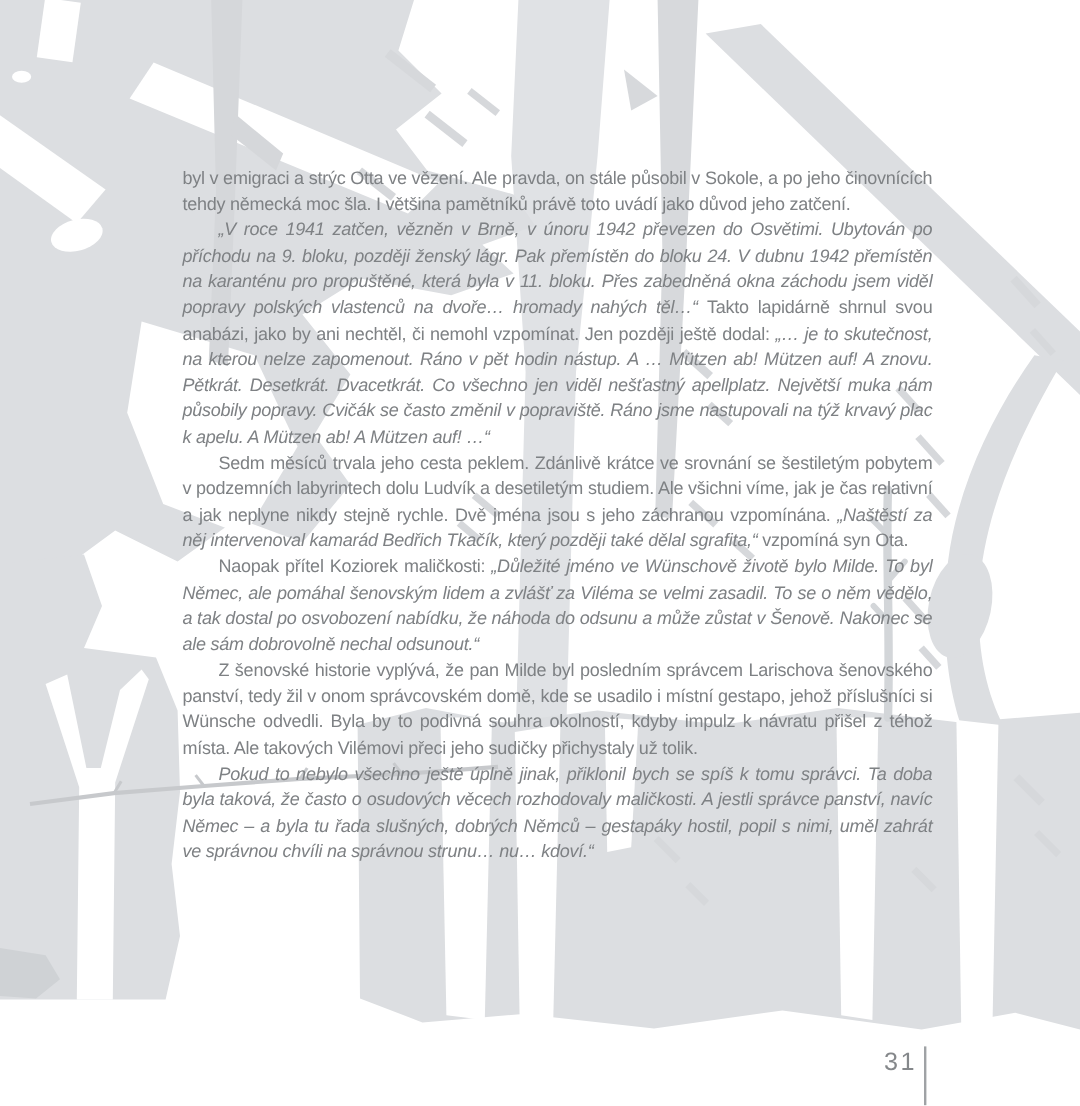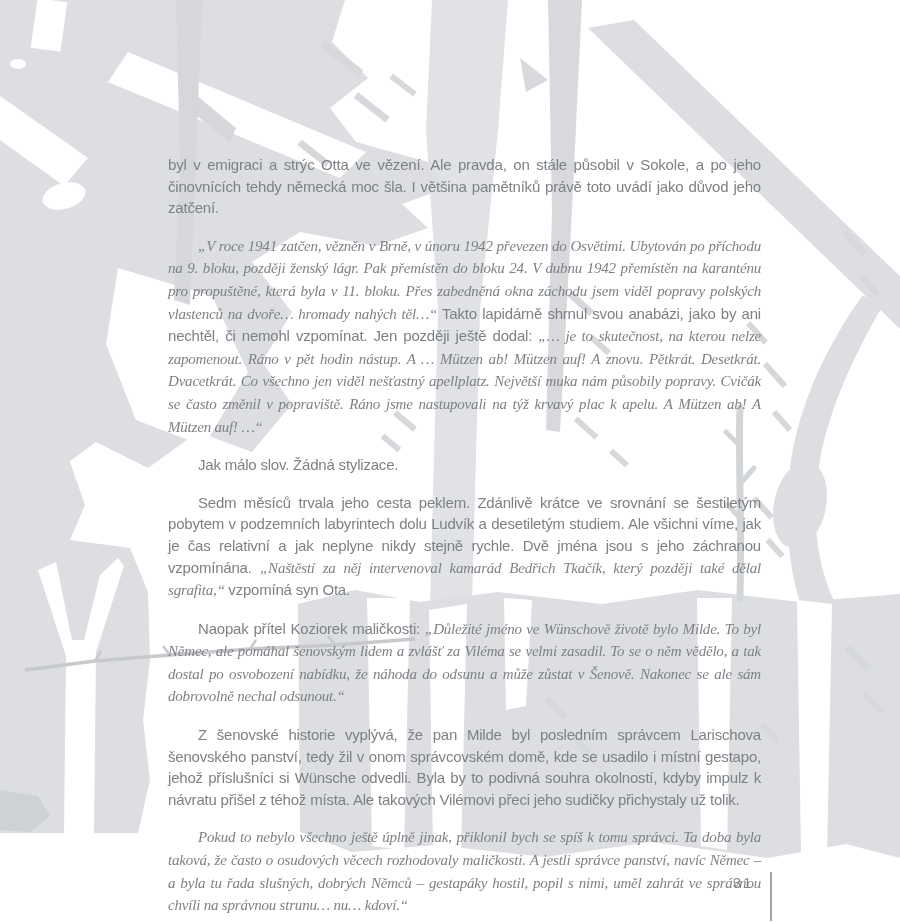--- a/index.html
+++ b/index.html
@@ -4,27 +4,27 @@
 <style>
   html,body{margin:0;padding:0;background:#ffffff;}
   body{width:900px;height:922px;overflow:hidden;font-family:"Liberation Sans",sans-serif;}
   .page{position:relative;width:900px;height:922px;background:#ffffff;overflow:hidden;}
   .bg{position:absolute;left:0;top:0;width:900px;height:922px;pointer-events:none;}
   .text-col{
     position:absolute;left:152px;top:138px;width:625px;
     color:var(--text-color,#7e8184);
     font-size:15px;line-height:21.6px;letter-spacing:-0.2px;
   }
-  .para{margin:16px;text-align:justify;}
+  .para{margin:0;text-align:justify;}
   .para.indent{text-indent:30px;}
   .seg{color:inherit;}
-  .seg.italic{font-style:italic;font-family:Liberation Serif, serif;}
+  .seg.italic{font-style:italic;}
   .pagenum{
-    position:absolute;left:722px;top:874px;width:42px;text-align:center;
-    color:var(--pagenum-color,#85888b);font-size:15px;letter-spacing:2px;
+    position:absolute;left:722px;top:874px;width:42px;text-align:right;
+    color:var(--pagenum-color,#85888b);font-size:21px;letter-spacing:2px;
   }
   .pagerule{
     position:absolute;left:770px;top:872px;width:2px;height:49px;
     background:#9fa2a5;
   }
 </style>
 </head>
 <body style="--text-color: #7e8184; --pagenum-color: #85888b;">
 
 <div class="page">
@@ -111,21 +111,20 @@
       <path d="M250,649 L256,640" stroke-width="2.5"></path>
       <path d="M335,645 L328,636" stroke-width="2.5"></path>
     </g>
 
     <path fill="#cfd2d5" d="M0,790 L38,796 L50,816 L30,832 L0,830 Z"></path>
   </svg>
 
   <main class="text-col">
       <p class="para"><span class="seg">byl v emigraci a strýc Otta ve vězení. Ale pravda, on stále působil v Sokole, a po jeho činovnících tehdy německá moc šla. I většina pamětníků právě toto uvádí jako důvod jeho zatčení.</span></p>
       <p class="para indent"><span class="seg italic">„V roce 1941 zatčen, vězněn v Brně, v únoru 1942 převezen do Osvětimi. Ubytován po příchodu na 9. bloku, později ženský lágr. Pak přemístěn do bloku 24. V dubnu 1942 přemístěn na karanténu pro propuštěné, která byla v 11. bloku. Přes zabedněná okna záchodu jsem viděl popravy polských vlastenců na dvoře… hromady nahých těl…“ </span><span class="seg">Takto lapidárně shrnul svou anabázi, jako by ani nechtěl, či nemohl vzpomínat. Jen později ještě dodal: </span><span class="seg italic">„… je to skutečnost, na kterou nelze zapomenout. Ráno v pět hodin nástup. A … Mützen ab! Mützen auf! A znovu. Pětkrát. Desetkrát. Dvacetkrát. Co všechno jen viděl nešťastný apellplatz. Největší muka nám působily popravy. Cvičák se často změnil v popraviště. Ráno jsme nastupovali na týž krvavý plac k apelu. A Mützen ab! A Mützen auf! …“</span></p>
-      <p class="para indent"><span class="seg">Jak málo slov. Žádná stylizace.</span></p>
       <p class="para indent"><span class="seg">Sedm měsíců trvala jeho cesta peklem. Zdánlivě krátce ve srovnání se šestiletým pobytem v podzemních labyrintech dolu Ludvík a desetiletým studiem. Ale všichni víme, jak je čas relativní a jak neplyne nikdy stejně rychle. Dvě jména jsou s jeho záchranou vzpomínána. </span><span class="seg italic">„Naštěstí za něj intervenoval kamarád Bedřich Tkačík, který později také dělal sgrafita,“ </span><span class="seg">vzpomíná syn Ota.</span></p>
       <p class="para indent"><span class="seg">Naopak přítel Koziorek maličkosti: </span><span class="seg italic">„Důležité jméno ve Wünschově životě bylo Milde. To byl Němec, ale pomáhal šenovským lidem a zvlášť za Viléma se velmi zasadil. To se o něm vědělo, a tak dostal po osvobození nabídku, že náhoda do odsunu a může zůstat v Šenově. Nakonec se ale sám dobrovolně nechal odsunout.“</span></p>
       <p class="para indent"><span class="seg">Z šenovské historie vyplývá, že pan Milde byl posledním správcem Larischova šenovského panství, tedy žil v onom správcovském domě, kde se usadilo i místní gestapo, jehož příslušníci si Wünsche odvedli. Byla by to podivná souhra okolností, kdyby impulz k návratu přišel z téhož místa. Ale takových Vilémovi přeci jeho sudičky přichystaly už tolik.</span></p>
       <p class="para indent"><span class="seg italic">Pokud to nebylo všechno ještě úplně jinak, přiklonil bych se spíš k tomu správci. Ta doba byla taková, že často o osudových věcech rozhodovaly maličkosti. A jestli správce panství, navíc Němec – a byla tu řada slušných, dobrých Němců – gestapáky hostil, popil s nimi, uměl zahrát ve správnou chvíli na správnou strunu… nu… kdoví.“</span></p>
     </main>
 
   <span class="pagenum">31</span>
   <span class="pagerule"></span>
 
 </div>

